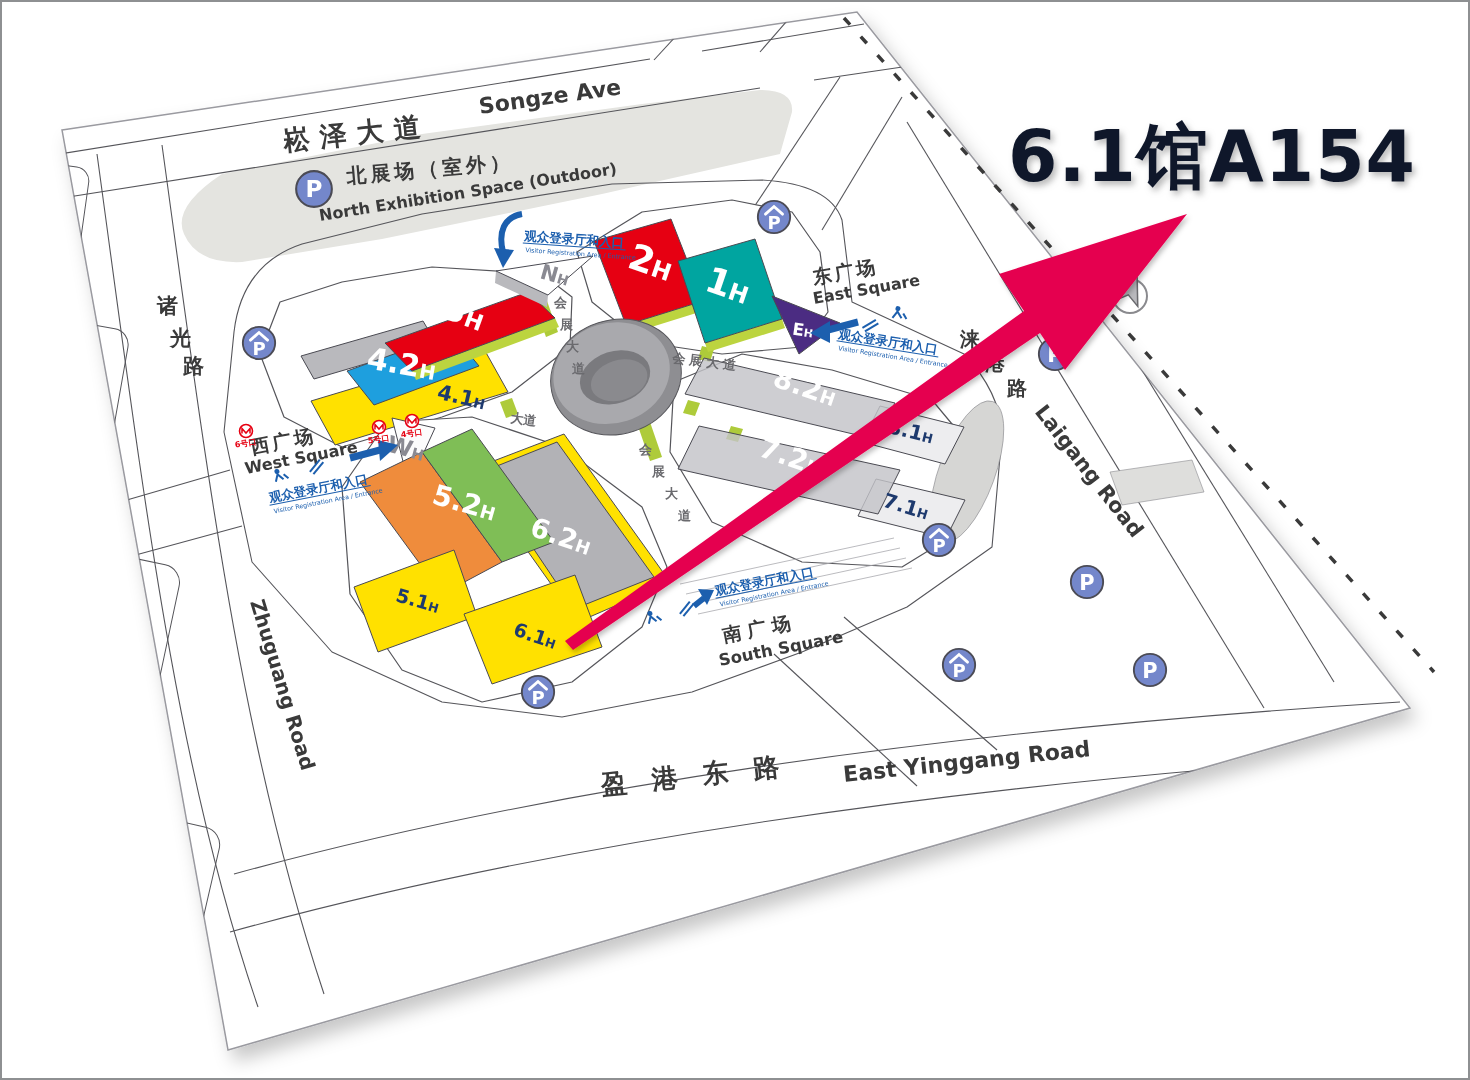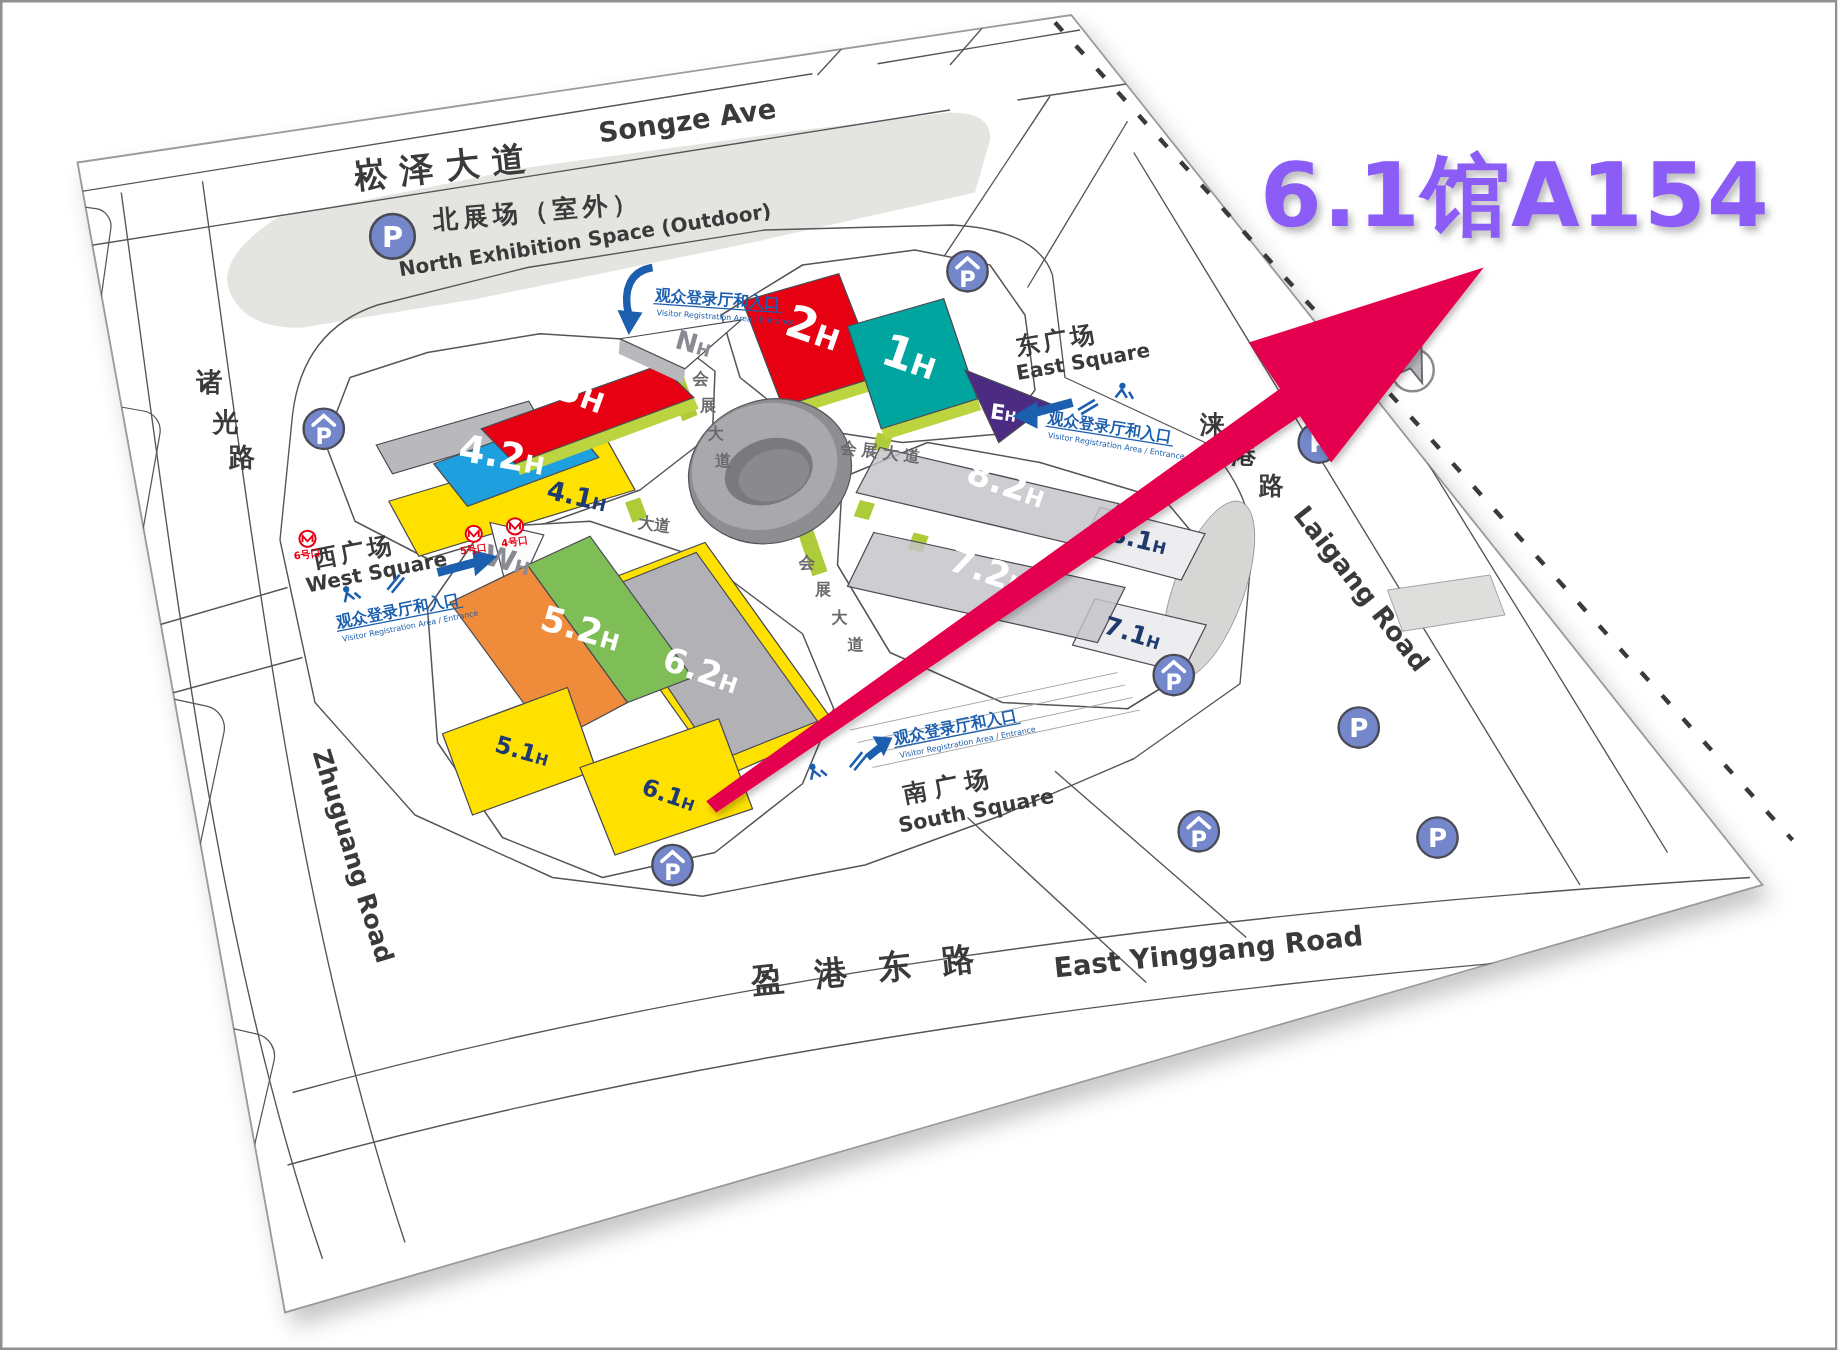--- a/index.html
+++ b/index.html
@@ -15,21 +15,21 @@
   .hall-white{fill:#ffffff;font-weight:bold;}
   .hall-navy{fill:#1e3a6e;font-weight:bold;}
   .hall-gray{fill:#8a8a92;font-weight:bold;}
   .suf{font-size:65%;}
   .huizhan{fill:#6a6a6e;font-weight:bold;}
   .reg-cn{fill:#1c5fae;font-weight:bold;}
   .reg-en{fill:#1c5fae;}
   .metro-t{fill:#e60012;font-weight:bold;}
   .p-letter{fill:#ffffff;font-weight:bold;font-size:22px;}
   #headline{position:absolute;top:108px;right:52px;
-            font-size:71px;font-weight:bold;color:#8b5cf6;
+            font-size:71px;font-weight:bold;color:#0f172a;
             letter-spacing:1px;white-space:nowrap;
             text-shadow:3px 4px 6px rgba(130,130,130,.55);}
 </style>
 </head>
 <body>
 
 <div id="stage">
 <svg width="1470" height="1080" viewBox="0 0 1470 1080">
   <defs>
     <filter id="ds" x="-20%" y="-20%" width="140%" height="140%">

